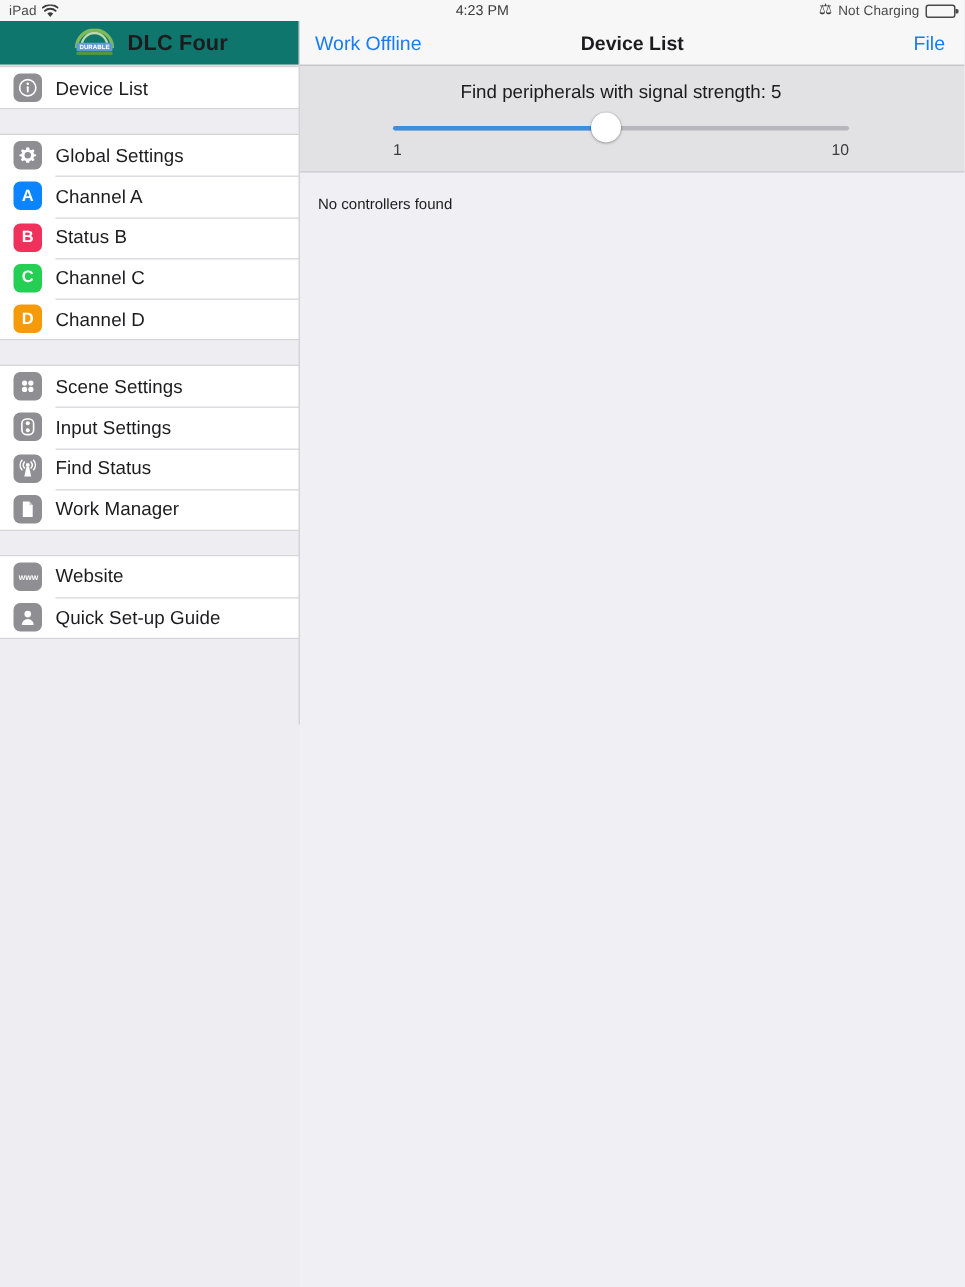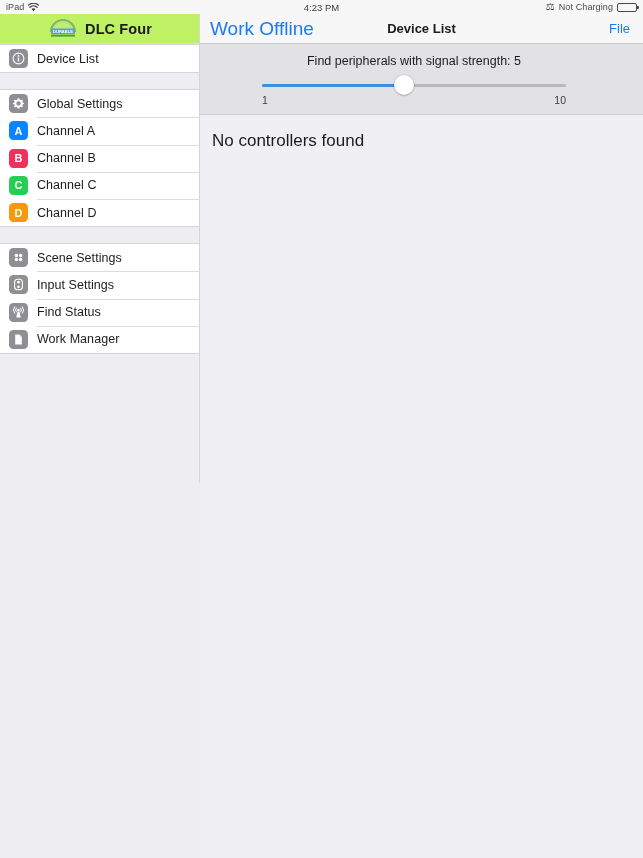--- a/index.html
+++ b/index.html
@@ -33,21 +33,21 @@
     width: 2px; height: 3px; background: #4a4a4a; border-radius: 0 1px 1px 0;
   }
   .batt-fill { height: 100%; background: #4a4a4a; border-radius: 1px; }
 
   
   .sidebar {
     position: absolute; left: 0; top: 14px; width: 200px; height: 844px;
     background: #eeeef2;
   }
   .sidebar-header {
-    height: 30px; background: #bef264;
+    height: 30px; background: #0f766e;
     display: flex; align-items: center; justify-content: center;
     border-bottom: 1px solid #dcdce0;
   }
   .brand { display: flex; align-items: center; gap: 7px; }
   .brand-title { font-size: 14.5px; font-weight: bold; color: #1c1c1e; letter-spacing: .1px; }
   .logo { width: 30px; height: 19px; position: relative; }
 
   .sidebar-scroll { position: relative; }
   .group-gap { height: 16px; background: #eeeef2; }
   .group { background: #ffffff; border-top: 1px solid #d5d5d9; border-bottom: 1px solid #d5d5d9; }
@@ -72,42 +72,42 @@
     position: absolute; left: 199px; top: 14px; width: 1px; height: 469px;
     background: #d5d5d9;
   }
 
   
   .detail { position: absolute; left: 200px; top: 14px; width: 443px; height: 844px; background: #f0f0f4; }
   .navbar {
     height: 30px; background: #f7f7f7; border-bottom: 1px solid #c8c8cc;
     display: flex; align-items: center; position: relative;
   }
-  .nav-left { position: absolute; left: 10px; font-size: 19px; color: #1a7af8; }
+  .nav-left { position: absolute; left: 10px; font-size: 13px; color: #1a7af8; }
   .nav-title { width: 100%; text-align: center; font-size: 13px; font-weight: bold; color: #1c1c1e; }
   .nav-right { position: absolute; right: 13px; font-size: 13px; color: #1a7af8; }
 
   .slider-panel {
     background: #e2e2e4; border-bottom: 1px solid #d0d0d4;
     padding: 10px 15px 8px 0;
   }
   .slider-caption { text-align: center; font-size: 12.5px; color: #1c1c1e; margin-bottom: 10px; }
   .slider-wrap { position: relative; margin: 0 62px; height: 14px; }
   .track { position: absolute; top: 6px; left: 0; right: 0; height: 2.5px; background: #b8b8bc; border-radius: 2px; }
   .track-fill { position: absolute; top: 6px; left: 0; height: 2.5px; background: #3e8ee0; border-radius: 2px; }
   .thumb {
     position: absolute; top: -3px; width: 20px; height: 20px; border-radius: 50%;
     background: #ffffff; box-shadow: 0 0.5px 2px rgba(0,0,0,.35), 0 0 0 .5px rgba(0,0,0,.06);
   }
   .slider-ticks {
     display: flex; justify-content: space-between;
     margin: 2px 62px 0 62px; font-size: 10.5px; color: #3c3c3e;
   }
 
-  .empty-msg { padding: 16px 12px 0 12px; font-size: 17px; color: #1c1c1e; }
+  .empty-msg { padding: 16px 12px 0 12px; font-size: 10px; color: #1c1c1e; }
 </style>
 </head>
 <body>
 
 <div class="screen">
 
   <div class="statusbar">
     <div class="sb-left">
       <span class="sb-label">iPad</span>
       <span class="wifi-icon">
@@ -172,21 +172,21 @@
         <div class="row">
           <span class="badge" style="background:#0a84ff">
             <span>A</span>
           </span>
           <span class="row-label">Channel A</span>
         </div>
         <div class="row">
           <span class="badge" style="background:#f0315b">
             <span>B</span>
           </span>
-          <span class="row-label">Channel B</span>
+          <span class="row-label">Status B</span>
         </div>
         <div class="row">
           <span class="badge" style="background:#25cf53">
             <span>C</span>
           </span>
           <span class="row-label">Channel C</span>
         </div>
         <div class="row">
           <span class="badge" style="background:#f59a0b">
             <span>D</span>
@@ -238,20 +238,39 @@
               <path d="M3.2 1.4 h4.3 l2.3 2.4 v7.8 h-6.6 Z" fill="#fff"></path>
               <path d="M7.5 1.4 v2.4 h2.3 Z" fill="#d0d0d4"></path>
             </svg>
           </span>
           <span class="row-label">Work Manager</span>
         </div>
       </div>
 
       <div class="group-gap"></div>
 
+      <div class="group">
+        <div class="row">
+          <span class="badge badge-gray">
+            <svg width="16" height="13" viewBox="0 0 16 13">
+              <text x="8" y="8.6" font-family="'Liberation Sans',sans-serif" font-size="5.6" font-weight="bold" fill="#fff" text-anchor="middle">www</text>
+            </svg>
+          </span>
+          <span class="row-label">Website</span>
+        </div>
+        <div class="row">
+          <span class="badge badge-gray">
+            <svg width="13" height="13" viewBox="0 0 13 13">
+              <circle cx="6.5" cy="4.4" r="2.2" fill="#fff"></circle>
+              <path d="M2.5 11.6 a4.0 4.0 0 0 1 8.0 0 Z" fill="#fff"></path>
+            </svg>
+          </span>
+          <span class="row-label">Quick Set-up Guide</span>
+        </div>
+      </div>
 
     </div>
   </div>
 
   <div class="sb-divider"></div>
 
   <div class="detail">
 
     <div class="navbar">
       <span class="nav-left">Work Offline</span>

